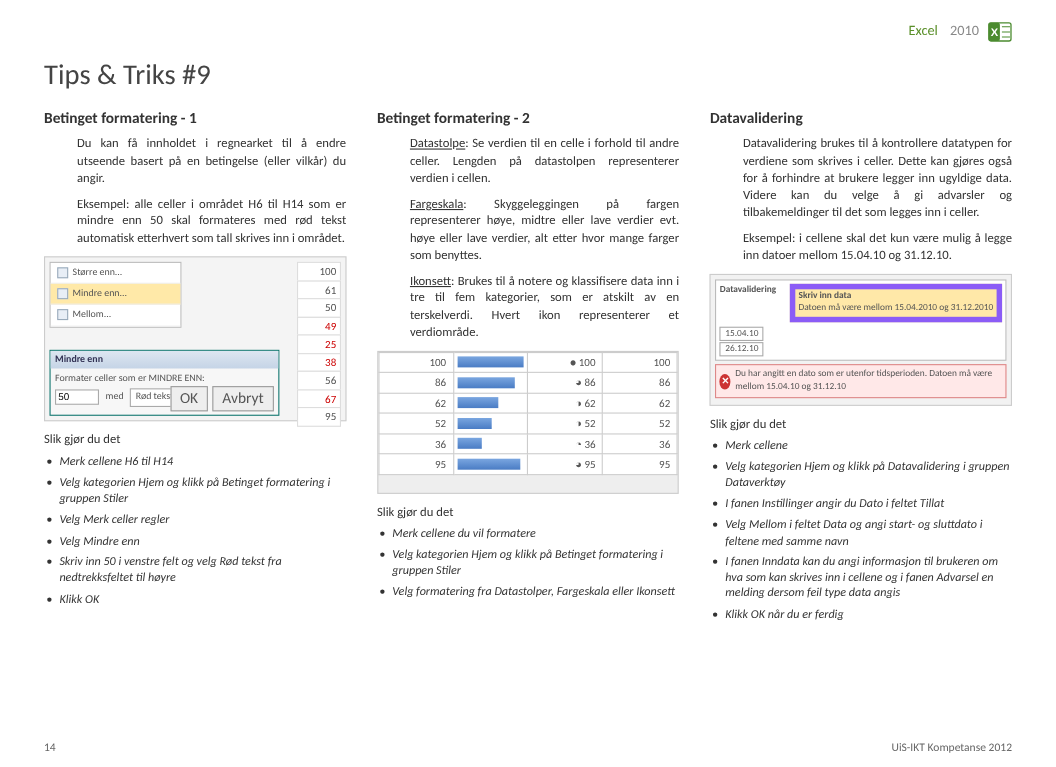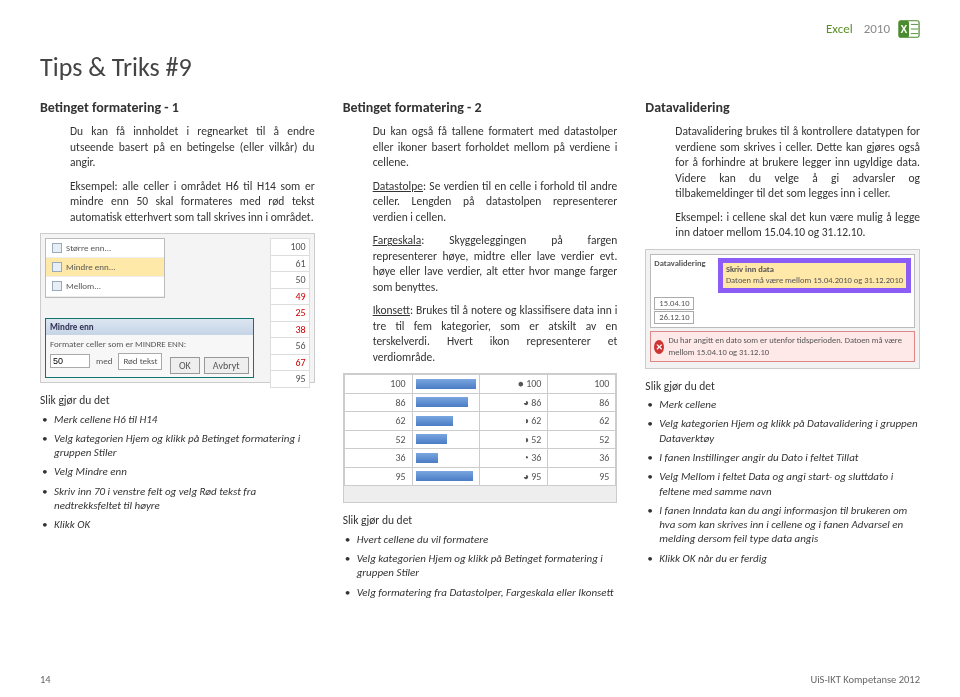--- a/index.html
+++ b/index.html
@@ -71,21 +71,21 @@
   .menu-mock{position:absolute;left:4px;top:4px;width:120px;background:#fff;border:1px solid #bbb;font-size:9px;}
   .menu-mock div{padding:3px 6px;border-bottom:1px solid #eee;display:flex;align-items:center;gap:4px;}
   .menu-mock div.sel{background:#ffe9a8;}
   .nums{position:absolute;right:4px;top:4px;width:40px;font-size:10px;text-align:right;}
   .nums div{border:1px solid #ddd;background:#fff;padding:1px 3px;margin-bottom:-1px;}
   .nums div.r{color:#c00;}
   .dlg{position:absolute;left:4px;bottom:4px;right:60px;height:60px;background:#f7f7f7;border:1px solid #0f766e;font-size:9px;padding:4px;}
   .dlg .t{background:linear-gradient(#dde6f1,#c5d4e6);margin:-4px -4px 3px -4px;padding:2px 4px;font-weight:bold;color:#335;}
   .dlg input{font-size:9px;width:40px;border:1px solid #aaa;padding:1px 2px;}
   .dlg .btns{position:absolute;bottom:3px;right:4px;display:flex;gap:4px;}
-  .dlg .btns span{border:1px solid #999;background:#eee;padding:1px 8px;font-size:10px;}
+  .dlg .btns span{border:1px solid #999;background:#eee;padding:1px 8px;font-size:14px;}
   
   .tbl{width:100%;border-collapse:collapse;font-size:10px;background:#fff;}
   .tbl td{border:1px solid #ccc;padding:2px 6px;text-align:right;width:25%;}
   .tbl td.bar{padding:2px 3px;}
   .bar-in{height:10px;background:linear-gradient(#7aa6e0,#4a7cc4);}
   
   .fig-c{background:#f2f2f2;position:relative;padding:4px;font-size:8.5px;color:#555;}
   .fig-c .panel{background:#fff;border:1px solid #bbb;padding:3px;margin-bottom:3px;}
   .fig-c .err{background:#ffe8e8;border:1px solid #d88;padding:3px;display:flex;gap:4px;align-items:center;}
   .fig-c .err .ric{width:14px;height:14px;background:#c33;border-radius:50%;color:#fff;text-align:center;line-height:14px;font-weight:bold;}
@@ -154,29 +154,29 @@
           <span>OK</span>
           <span>Avbryt</span>
         </div>
       </div>
     </div>
 
     <div class="steps-h">Slik gjør du det</div>
     <ul class="steps">
       <li>Merk cellene H6 til H14</li>
       <li>Velg kategorien Hjem og klikk på Betinget formatering i gruppen Stiler</li>
+      <li>Velg Merk celler regler</li>
       <li>Velg Mindre enn</li>
-      <li>Skriv inn 70 i venstre felt og velg Rød tekst fra nedtrekksfeltet til høyre</li>
+      <li>Skriv inn 50 i venstre felt og velg Rød tekst fra nedtrekksfeltet til høyre</li>
       <li>Klikk OK</li>
     </ul>
   </div>
 
   <div class="col">
     <h2>Betinget formatering - 2</h2>
-    <p>Du kan også få tallene formatert med datastolper eller ikoner basert forholdet mellom på verdiene i cellene.</p>
     <p><span class="u">Datastolpe</span><span>: Se verdien til en celle i forhold til andre celler. Lengden på datastolpen representerer verdien i cellen.</span></p>
     <p><span class="u">Fargeskala</span><span>: Skyggeleggingen på fargen representerer høye, midtre eller lave verdier evt. høye eller lave verdier, alt etter hvor mange farger som benyttes.</span></p>
     <p><span class="u">Ikonsett</span><span>: Brukes til å notere og klassifisere data inn i tre til fem kategorier, som er atskilt av en terskelverdi. Hvert ikon representerer et verdiområde.</span></p>
 
     <div class="fig fig-b">
       <table class="tbl">
         <tbody>
             <tr>
               <td>100</td>
               <td class="bar">
@@ -224,21 +224,21 @@
               </td>
               <td>◕ <span>95</span></td>
               <td>95</td>
             </tr>
       </tbody>
         </table>
     </div>
 
     <div class="steps-h">Slik gjør du det</div>
     <ul class="steps">
-      <li>Hvert cellene du vil formatere</li>
+      <li>Merk cellene du vil formatere</li>
       <li>Velg kategorien Hjem og klikk på Betinget formatering i gruppen Stiler</li>
       <li>Velg formatering fra Datastolper, Fargeskala eller Ikonsett</li>
     </ul>
   </div>
 
   <div class="col">
     <h2>Datavalidering</h2>
     <p>Datavalidering brukes til å kontrollere datatypen for verdiene som skrives i celler. Dette kan gjøres også for å forhindre at brukere legger inn ugyldige data. Videre kan du velge å gi advarsler og tilbakemeldinger til det som legges inn i celler.</p>
     <p>Eksempel: i cellene skal det kun være mulig å legge inn datoer mellom 15.04.10 og 31.12.10.</p>
 

